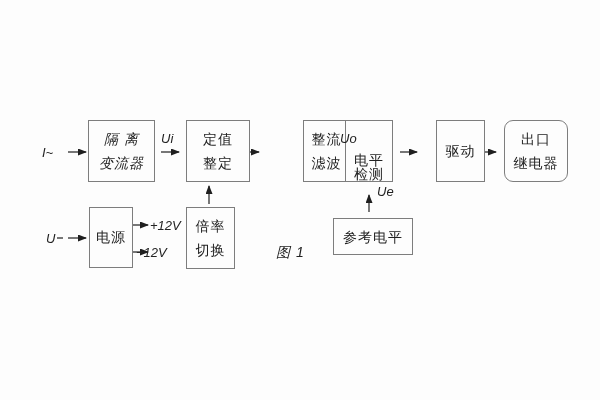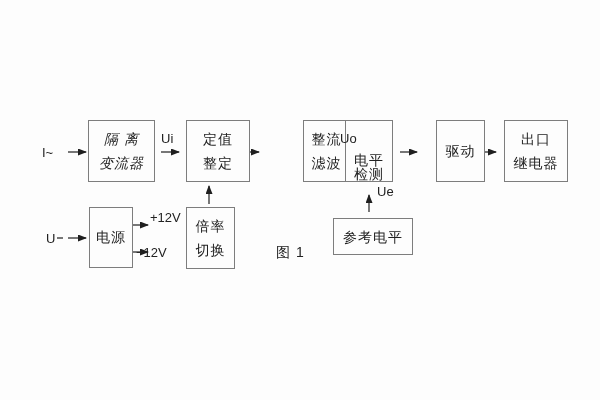--- a/index.html
+++ b/index.html
@@ -21,33 +21,33 @@
     display:flex; flex-direction:column; align-items:center; justify-content:space-evenly;
     color:var(--text,#222222);
     font-size:14px; line-height:1;
   }
   .block span { white-space:pre; letter-spacing:1px; }
   .b-isolation  { left:88px;  top:120px; width:67px; height:62px;font-style:italic; }
   .b-setting    { left:186px; top:120px; width:64px; height:62px; }
   .b-rectifier  { left:267px; top:120px; width:47px; height:62px;margin-left:36px; }
   .b-level      { left:345px; top:120px; width:48px; height:62px;justify-content:flex-end; }
   .b-drive      { left:424px; top:120px; width:49px; height:62px;margin-left:12px; }
-  .b-relay      { left:504px; top:120px; width:64px; height:62px; }
+  .b-relay      { left:504px; top:120px; width:64px; height:62px;border-radius:9px; }
   .b-power      { left:89px;  top:207px; width:44px; height:61px;font-family:Liberation Mono, monospace; }
   .b-ratio      { left:186px; top:207px; width:49px; height:62px; }
   .b-reference  { left:333px; top:218px; width:80px; height:37px; }
   .sig {
     position:absolute; color:var(--text,#222222);
-    font-size:13px; line-height:1; white-space:pre;
+    font-size:13px; line-height:1; white-space:pre;font-style:italic;
   }
   .sig-i    { left:42px;  top:146px; }
   .sig-ui   { left:161px; top:132px; }
   .sig-uo   { left:340px; top:132px; }
   .sig-u    { left:46px;  top:232px; }
-  .sig-p12  { left:150px; top:211px; }
+  .sig-p12  { left:150px; top:219px; }
   .sig-m12  { left:136px; top:246px; }
   .sig-ue   { left:377px; top:185px; }
   .caption  { left:276px; top:245px; font-size:14px; letter-spacing:1px; }
 </style>
 </head>
 <body>
 
 <div class="stage">
 
   <svg class="wires" viewBox="0 0 600 400" xmlns="http://www.w3.org/2000/svg">

